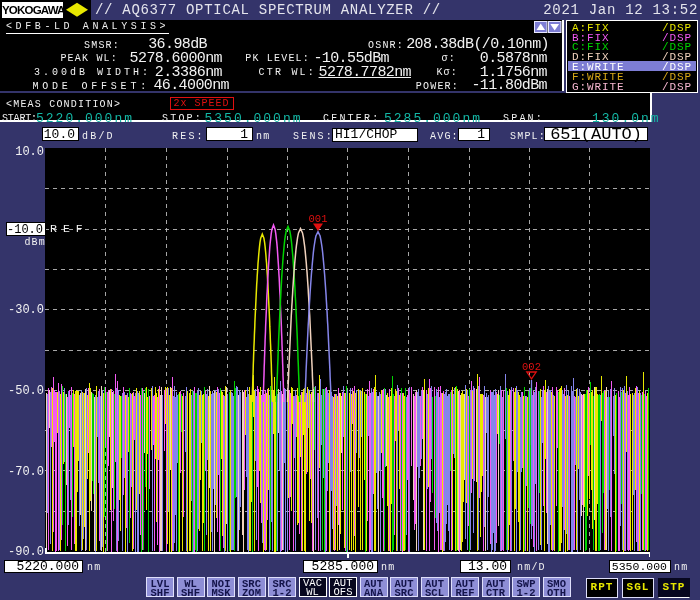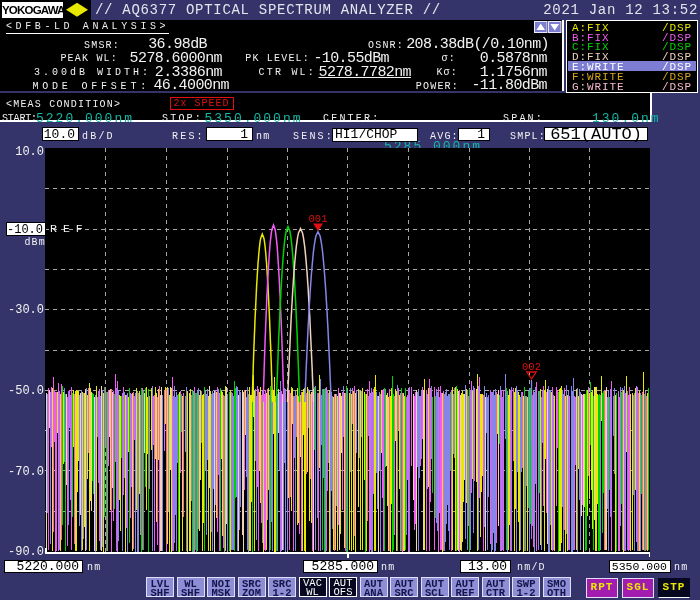--- a/index.html
+++ b/index.html
@@ -12,21 +12,21 @@
 .yax{font-size:12px;letter-spacing:0;color:#f2f2f2}
 .ylv{font-size:13px;letter-spacing:2px;color:#14b8a6}
 .leg{font-size:11px;letter-spacing:0.9px}
 .ra{text-align:right}
 .wbox{position:absolute;background:#fff;border:1px solid #000;color:#000}
 .wbox span{position:absolute;color:#000;white-space:pre;line-height:1}
 .btn{position:absolute;width:28px;height:20px;background:#8e8ed6;
   border:1px solid #dfdffa;color:#14144a;font-size:10.5px;font-weight:bold;
   line-height:9px;text-align:center;padding-top:1.5px}
 .btnD{background:#07071f;color:#fff;font-weight:normal;border:1.5px solid #fff;font-size:10.5px;line-height:9px;padding-top:1px}
-.big{position:absolute;width:32px;height:19.5px;background:#a21caf;
+.big{position:absolute;width:32px;height:19.5px;background:#000000;
   border:1px solid #dfdffa;color:#e8e800;font-size:11px;font-weight:bold;
   line-height:17px;text-align:center;letter-spacing:1px}
 </style></head>
 <body>
 <div class="abs" style="left:0;top:0;width:91px;height:20px;background:#000"></div>
 <div class="abs" style="left:2px;top:2px;width:61px;height:16px;background:#fff;color:#000;font-family:'Liberation Sans',sans-serif;font-weight:bold;font-size:11.5px;letter-spacing:-0.8px;line-height:16px;text-align:center">YOKOGAWA</div>
 <svg class="abs" style="left:65px;top:2px" width="24" height="16">
     <polygon points="1,7.8 12,0.8 23,7.8 12,14.8" fill="#e8e800"></polygon>
   </svg>
 <div class="abs hdr" style="left:95px;top:3px;">// AQ6377 OPTICAL SPECTRUM ANALYZER //</div>
@@ -76,21 +76,21 @@
 <div class="abs leg" style="left:572px;top:81.78px;color:#f8b8d2">G:WRITE</div>
 <div class="abs leg ra" style="left:642px;top:81.78px;width:50px;color:#f8b8d2">/DSP</div>
 <div class="abs" style="left:0;top:93px;width:651.5px;height:28.5px;background:#000000;border-right:2.5px solid #fff;border-bottom:2px solid #fff"></div>
 <div class="abs sm2" style="left:6px;top:99.5px;">&lt;MEAS CONDITION&gt;</div>
 <div class="abs" style="left:169.5px;top:96.5px;width:64px;height:13px;border:1px solid #e01010;color:#e01010;font-size:10px;letter-spacing:1px;text-align:center;line-height:11px">2x SPEED</div>
 <div class="abs sm2" style="left:2px;top:113.5px;letter-spacing:-0.2px">START:</div>
 <div class="abs ylv" style="left:36px;top:111.5px;">5220.000nm</div>
 <div class="abs sm1" style="left:162px;top:113.5px;">STOP:</div>
 <div class="abs ylv" style="left:204.5px;top:111.5px;">5350.000nm</div>
 <div class="abs sm1" style="left:323px;top:113.5px;">CENTER:</div>
-<div class="abs ylv" style="left:384px;top:111.5px;margin-top:28px;">5285.000nm</div>
+<div class="abs ylv" style="left:384px;top:111.5px;">5285.000nm</div>
 <div class="abs sm1" style="left:503px;top:113.5px;">SPAN:</div>
 <div class="abs ylv" style="left:592px;top:111.5px;text-align:center;">130.0nm</div>
 <div class="wbox" style="left:42px;top:127px;width:37px;height:14px">
     <span style="right:3px;top:-0.5px;font-size:13px;line-height:13px">10.0</span>
   </div>
 <div class="abs sm1" style="left:82px;top:131.5px;">dB/D</div>
 <div class="abs sm1" style="left:172px;top:131.5px;">RES:</div>
 <div class="wbox" style="left:206px;top:127px;width:47px;height:14px">
     <span style="right:4px;top:-0.5px;font-size:13px;line-height:13px">1</span>
   </div>

